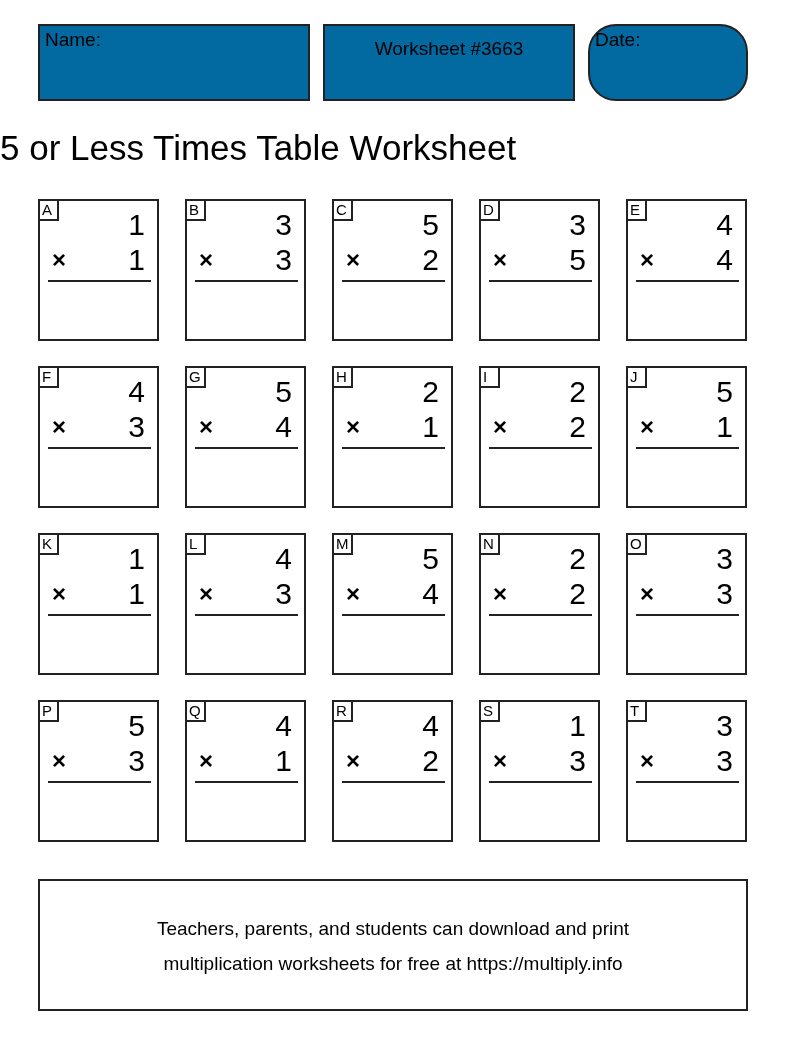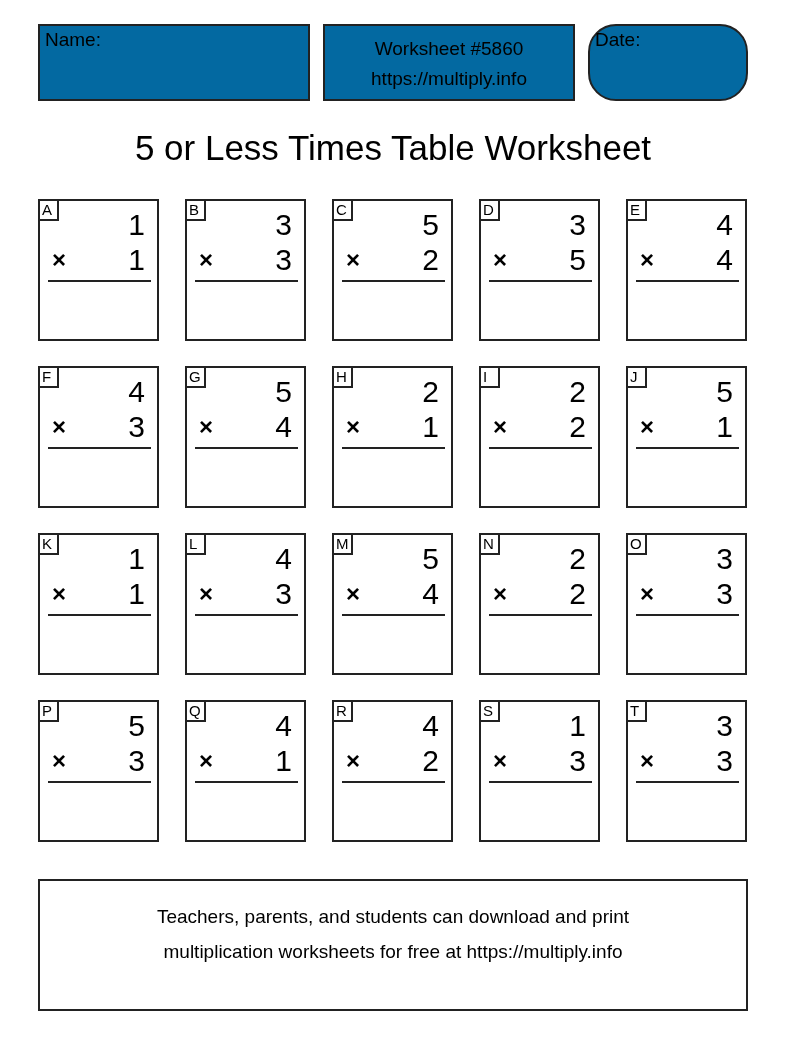--- a/index.html
+++ b/index.html
@@ -33,21 +33,21 @@
     .ws-line {
       font-size: 19px;
       line-height: 30px;
     }
     .ws-line.first { margin-top: 8px; }
     #title {
       position: absolute;
       left: 0;
       top: 126px;
       width: 786px;
-      text-align: center;
+      text-align: left;
       font-size: 35px;
       line-height: 44px;
     }
     #grid {
       position: absolute;
       left: 38px;
       top: 199px;
       width: 710px;
       display: grid;
       grid-template-columns: repeat(5, 121px);
@@ -117,32 +117,31 @@
       width: 710px;
       height: 132px;
       border: 2px solid #222;
       box-sizing: border-box;
       text-align: center;
     }
     .foot-line {
       font-size: 19px;
       line-height: 35px;
     }
-    .foot-line.first { margin-top: 18px; }
+    .foot-line.first { margin-top: 30px; }
   </style>
 </head>
 <body>
 
 <div id="name-box" class="hbox">
   <span class="hlabel">Name:</span>
 </div>
 
 <div id="ws-box" class="hbox">
-  <div class="ws-line first">Worksheet #5860</div>
-  <div class="ws-line">https://multiply.info</div>
+  <div class="ws-line first">Worksheet #3663</div>
 </div>
 
 <div id="date-box" class="hbox">
   <span class="hlabel">Date:</span>
 </div>
 
 <div id="title">5 or Less Times Table Worksheet</div>
 
 <div id="grid">
   <div class="card">

